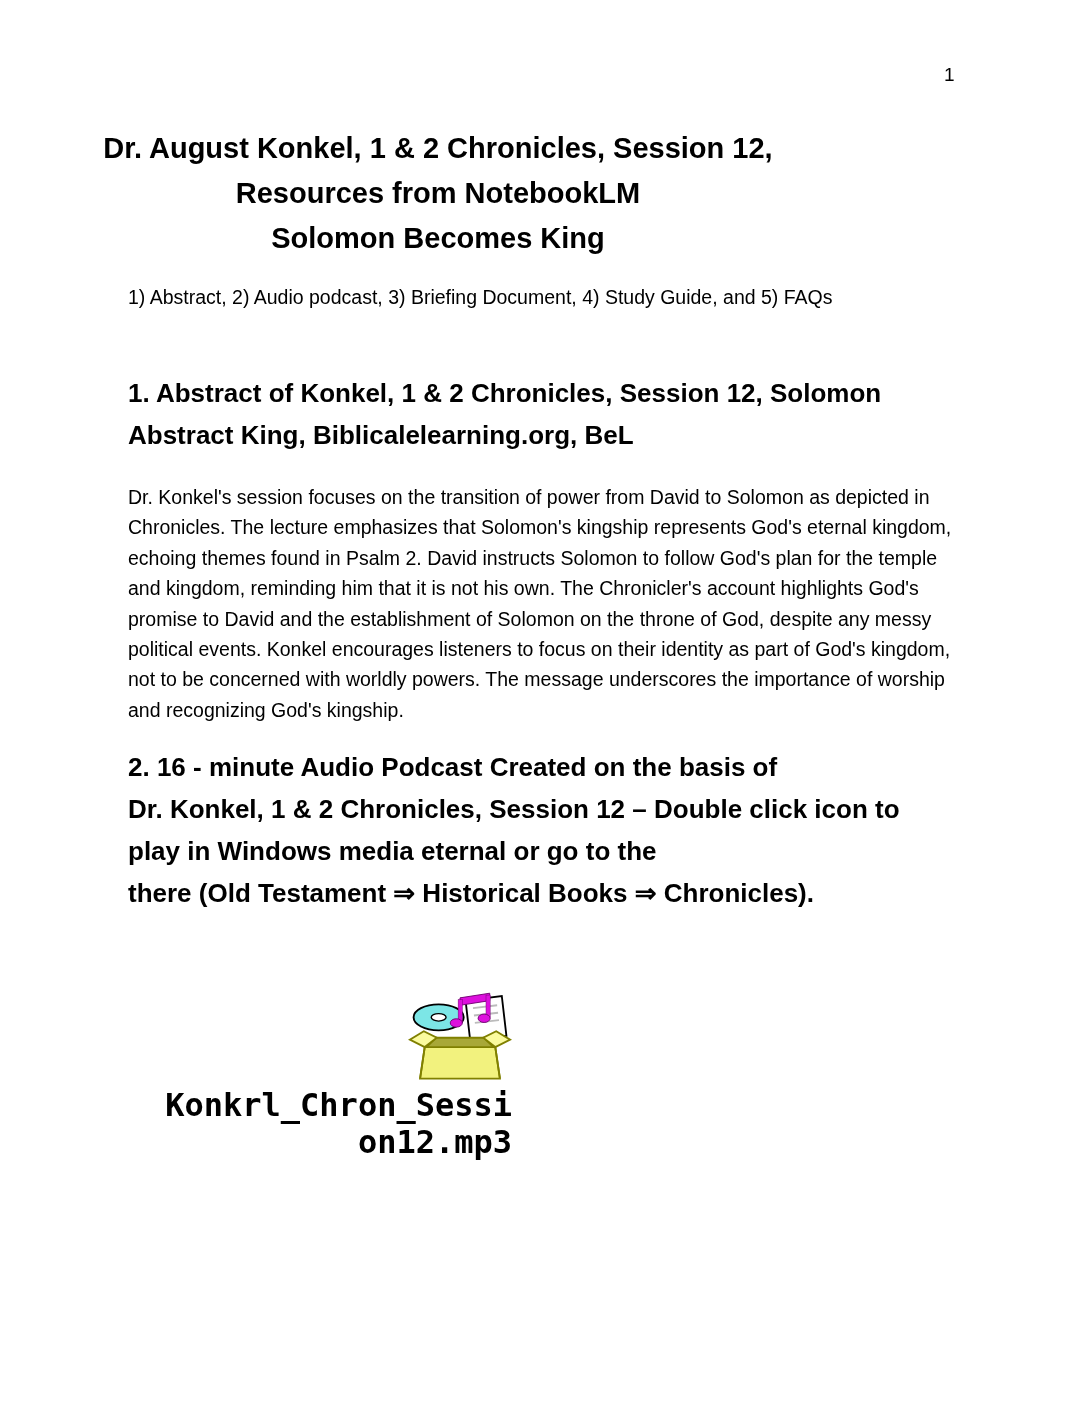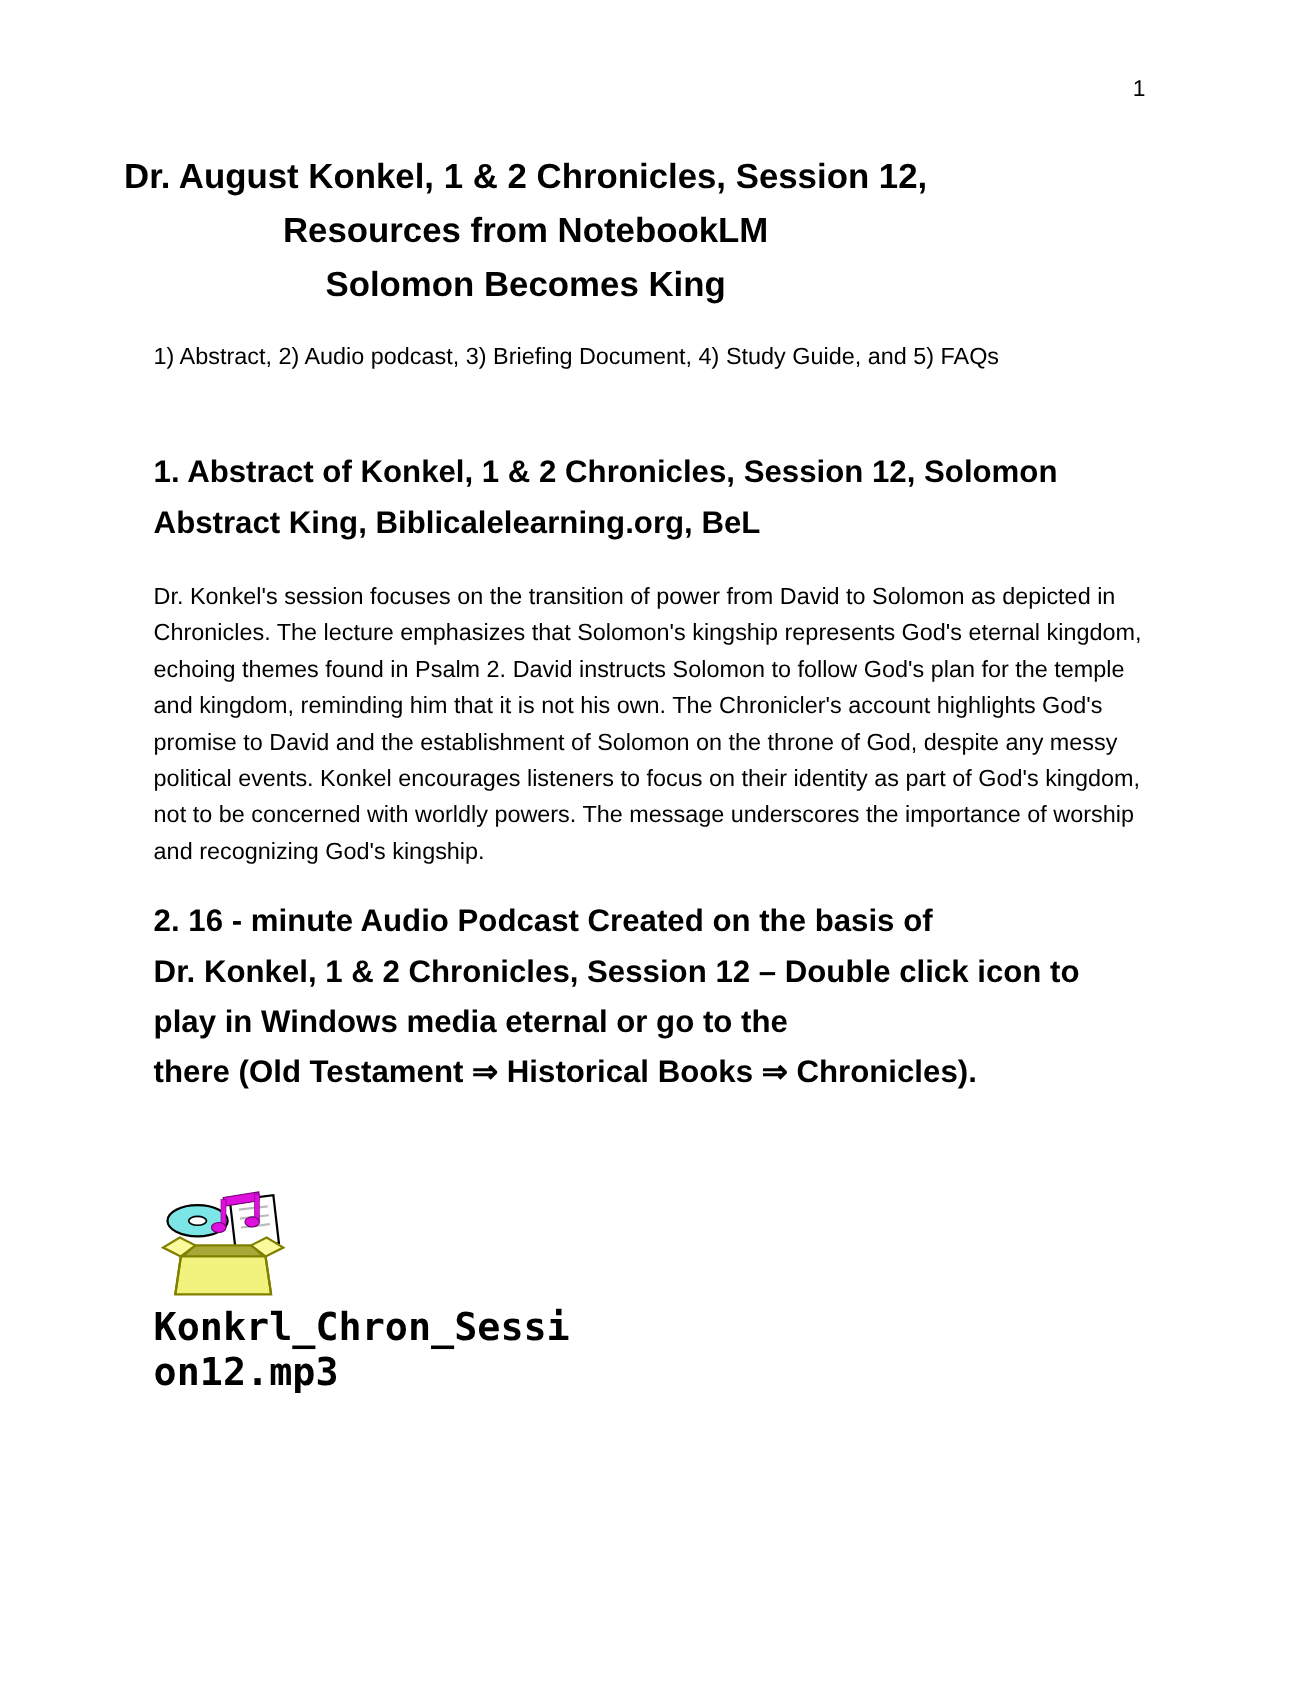--- a/index.html
+++ b/index.html
@@ -49,21 +49,21 @@
     top: 482px; left: 128px;
     width: 830px;
     font-size: 19.5px;
     line-height: 30.4px;
   }
   .abstract-body .run-bold { font-weight: normal; }
   .icon-block {
     position: absolute;
     top: 988px; left: 128px;
     width: 384px;
-    text-align: left;
+    text-align: right;
   }
   .file-icon {
     display: inline-block;
     margin-left: 6px;
     cursor: pointer;
   }
   .icon-caption {
     margin-top: 2px;
     font-family: "DejaVu Sans Mono", monospace;
     font-weight: bold;

